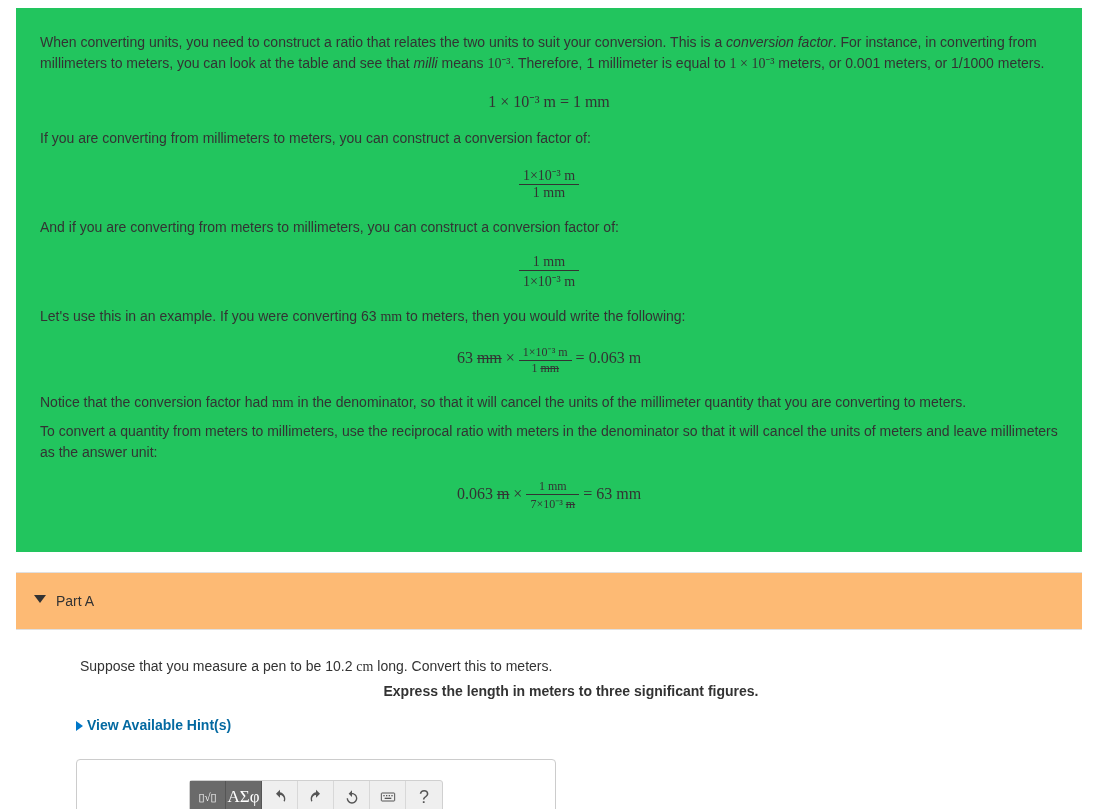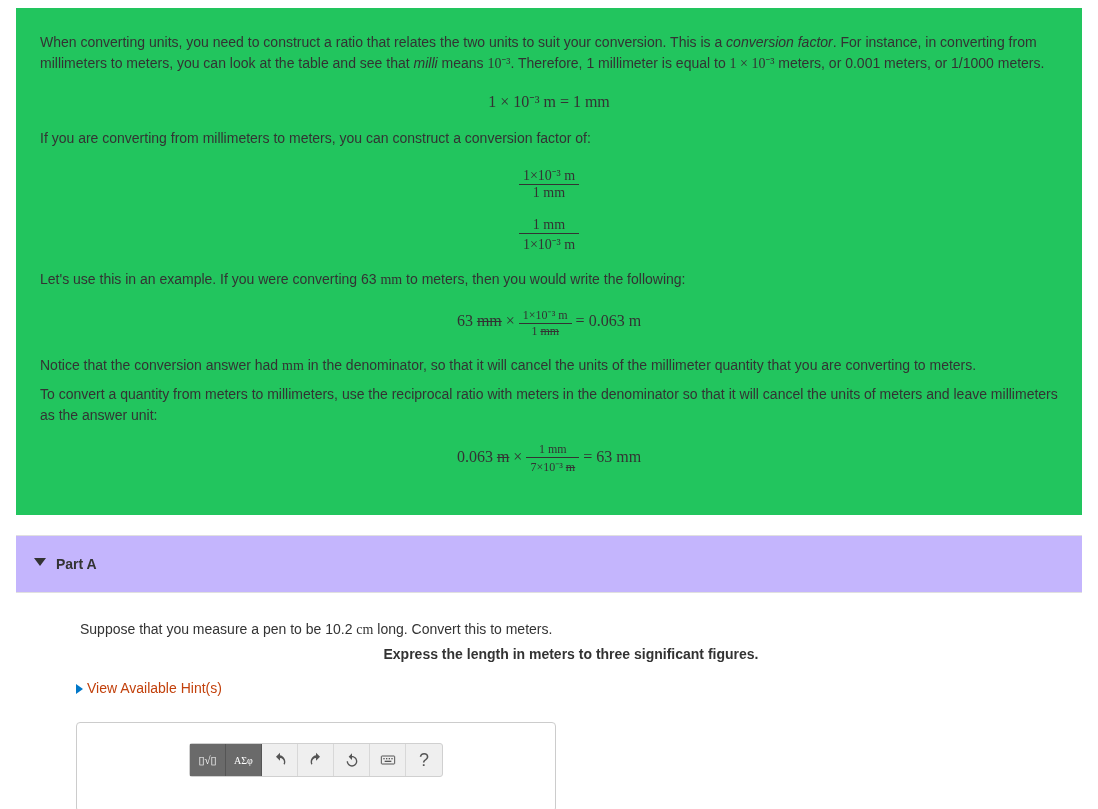--- a/index.html
+++ b/index.html
@@ -35,46 +35,46 @@
     border-bottom: 1px solid #333;
     padding: 0 4px;
   }
   .frac .den {
     display: block;
     padding: 0 4px;
   }
   .strike { text-decoration: line-through; }
 
   .part-header {
-    background: #c4b5fd;
+    background: #fdba74;
     border-top: 1px solid #e0e0e0;
     border-bottom: 1px solid #e0e0e0;
     padding: 20px 16px 20px 40px;
     margin: 20px 16px 0 16px;
-    font-weight: bold;
+    font-weight: normal;
     position: relative;
   }
   .part-header .caret {
     position: absolute;
     left: 18px;
     top: 22px;
     width: 0; height: 0;
     border-left: 6px solid transparent;
     border-right: 6px solid transparent;
     border-top: 8px solid #333;
   }
   .part-body {
     padding: 20px 16px 20px 60px;
     margin: 0 16px;
   }
   .part-body p { margin: 8px 4px; }
   .bold { font-weight: bold; text-align: center; }
   .hints-link {
-    color: #c2410c;
-    font-weight: normal;
+    color: #0369a1;
+    font-weight: bold;
     cursor: pointer;
     margin: 10px 0 16px 0;
     display: inline-block;
   }
   .hints-link .tri {
     display: inline-block;
     width: 0; height: 0;
     border-top: 5px solid transparent;
     border-bottom: 5px solid transparent;
     border-left: 7px solid #0077c8;
@@ -132,38 +132,39 @@
 
   <p>If you are converting from millimeters to meters, you can construct a conversion factor of:</p>
 
   <div class="formula">
     <span class="frac">
       <span class="num">1×10⁻³ m</span>
       <span class="den">1 mm</span>
     </span>
   </div>
 
+  <p>And if you are converting from meters to millimeters, you can construct a conversion factor of:</p>
 
   <div class="formula">
     <span class="frac">
       <span class="num">1 mm</span>
       <span class="den">1×10⁻³ m</span>
     </span>
   </div>
 
   <p>
     <span>Let's use this in an example. If you were converting 63 </span><span class="serif">mm</span><span> to meters, then you would write the following:</span>
   </p>
 
   <div class="formula">
     <span>63 </span><span class="strike">mm</span><span> × </span><span class="frac" style="font-size:12px;"><span class="num">1×10⁻³ m</span><span class="den"><span>1 </span><span class="strike">mm</span></span></span><span> = 0.063 m</span>
   </div>
 
   <p>
-    <span>Notice that the conversion answer had </span><span class="serif">mm</span><span> in the denominator, so that it will cancel the units of the millimeter quantity that you are converting to meters.</span>
+    <span>Notice that the conversion factor had </span><span class="serif">mm</span><span> in the denominator, so that it will cancel the units of the millimeter quantity that you are converting to meters.</span>
   </p>
 
   <p>To convert a quantity from meters to millimeters, use the reciprocal ratio with meters in the denominator so that it will cancel the units of meters and leave millimeters as the answer unit:</p>
 
   <div class="formula">
     <span>0.063 </span><span class="strike">m</span><span> × </span><span class="frac" style="font-size:12px;"><span class="num">1 mm</span><span class="den"><span>7×10⁻³ </span><span class="strike">m</span></span></span><span> = 63 mm</span>
   </div>
 </div>
 
 <div class="part-header">
@@ -180,21 +181,21 @@
   <div class="hints-link">
     <span class="tri"></span><span>View Available Hint(s)</span>
   </div>
 
   <div class="answer-box">
     <div class="toolbar">
       <div class="btn dark">
         <span style="font-size:11px;">▯√▯</span>
       </div>
       <div class="btn dark">
-        <span style="font-size:10px;">ΑΣφ</span>
+        <span style="font-size:17px;">ΑΣφ</span>
       </div>
       <div class="btn">
         <svg viewBox="0 0 24 24">
             <path fill="#555" d="M12 5V1L6 7l6 6V9c3.3 0 6 2.7 6 6 0 1-.3 2-.7 2.8l1.5 1.5C19.5 18 20 16.6 20 15c0-5.5-4.5-10-8-10z"></path>
           </svg>
       </div>
       <div class="btn">
         <svg viewBox="0 0 24 24">
             <path fill="#555" d="M12 5V1l6 6-6 6V9c-3.3 0-6 2.7-6 6 0 1 .3 2 .7 2.8l-1.5 1.5C4.5 18 4 16.6 4 15c0-5.5 4.5-10 8-10z"></path>
           </svg>

